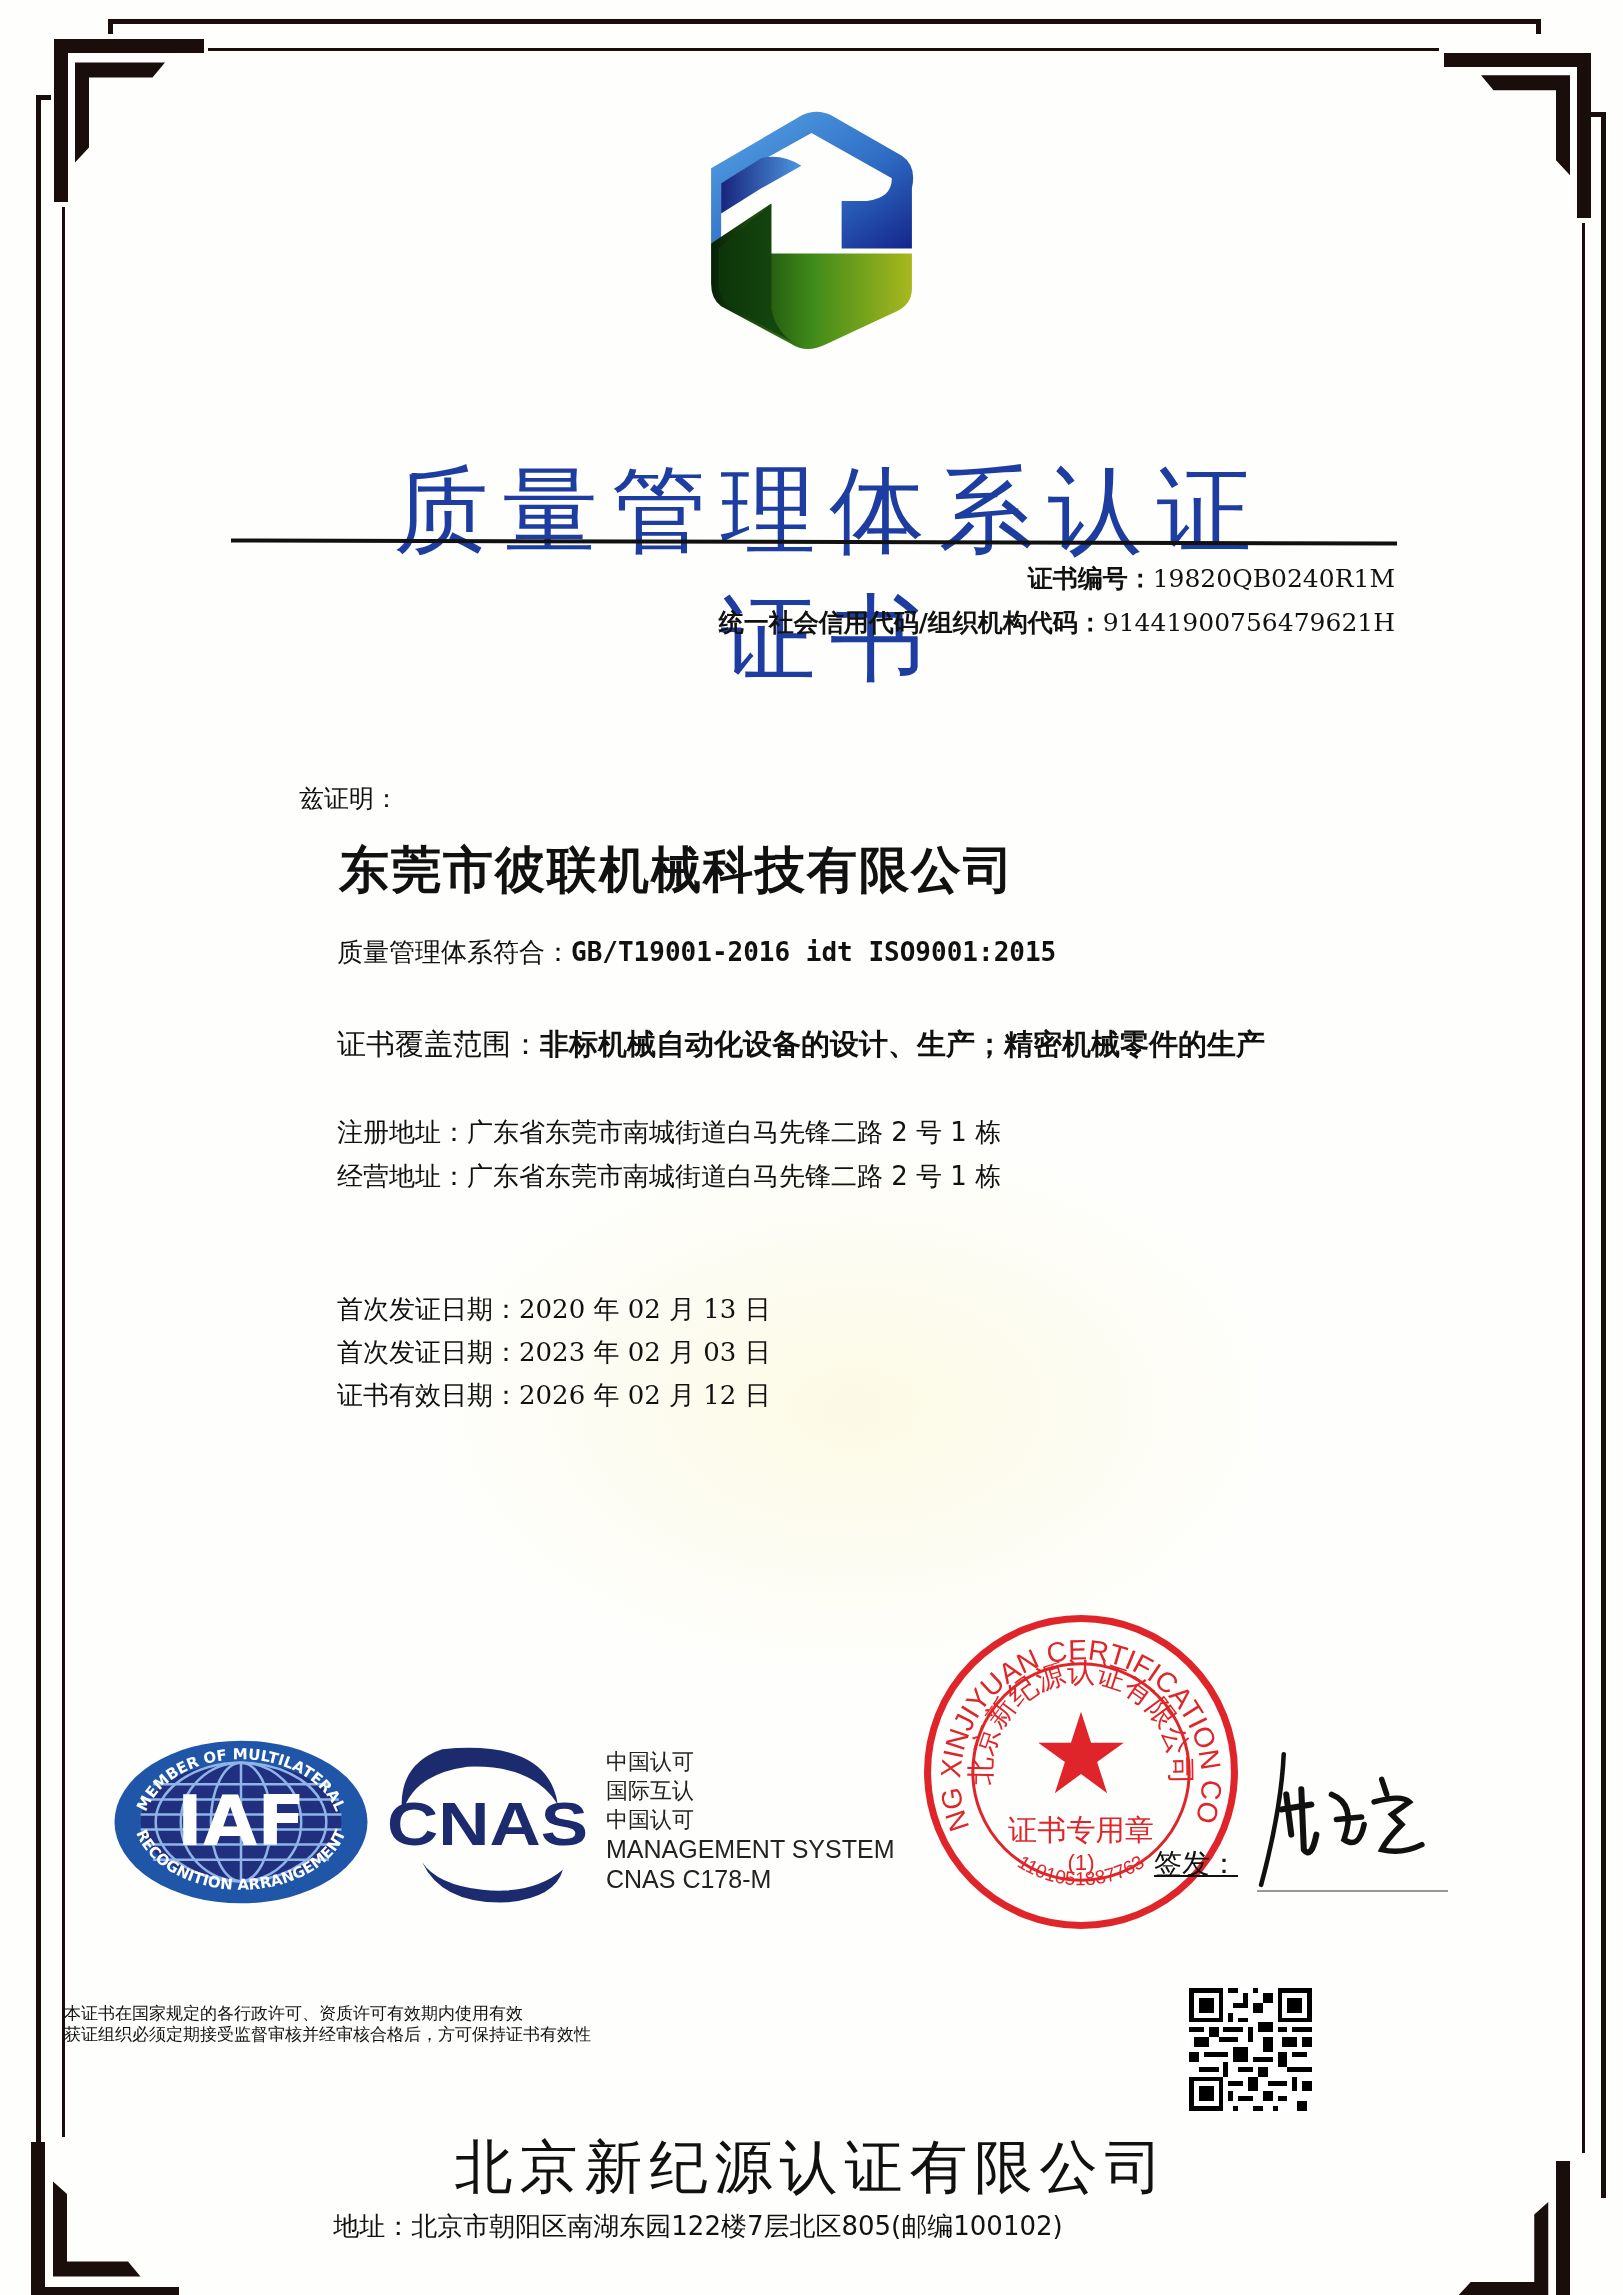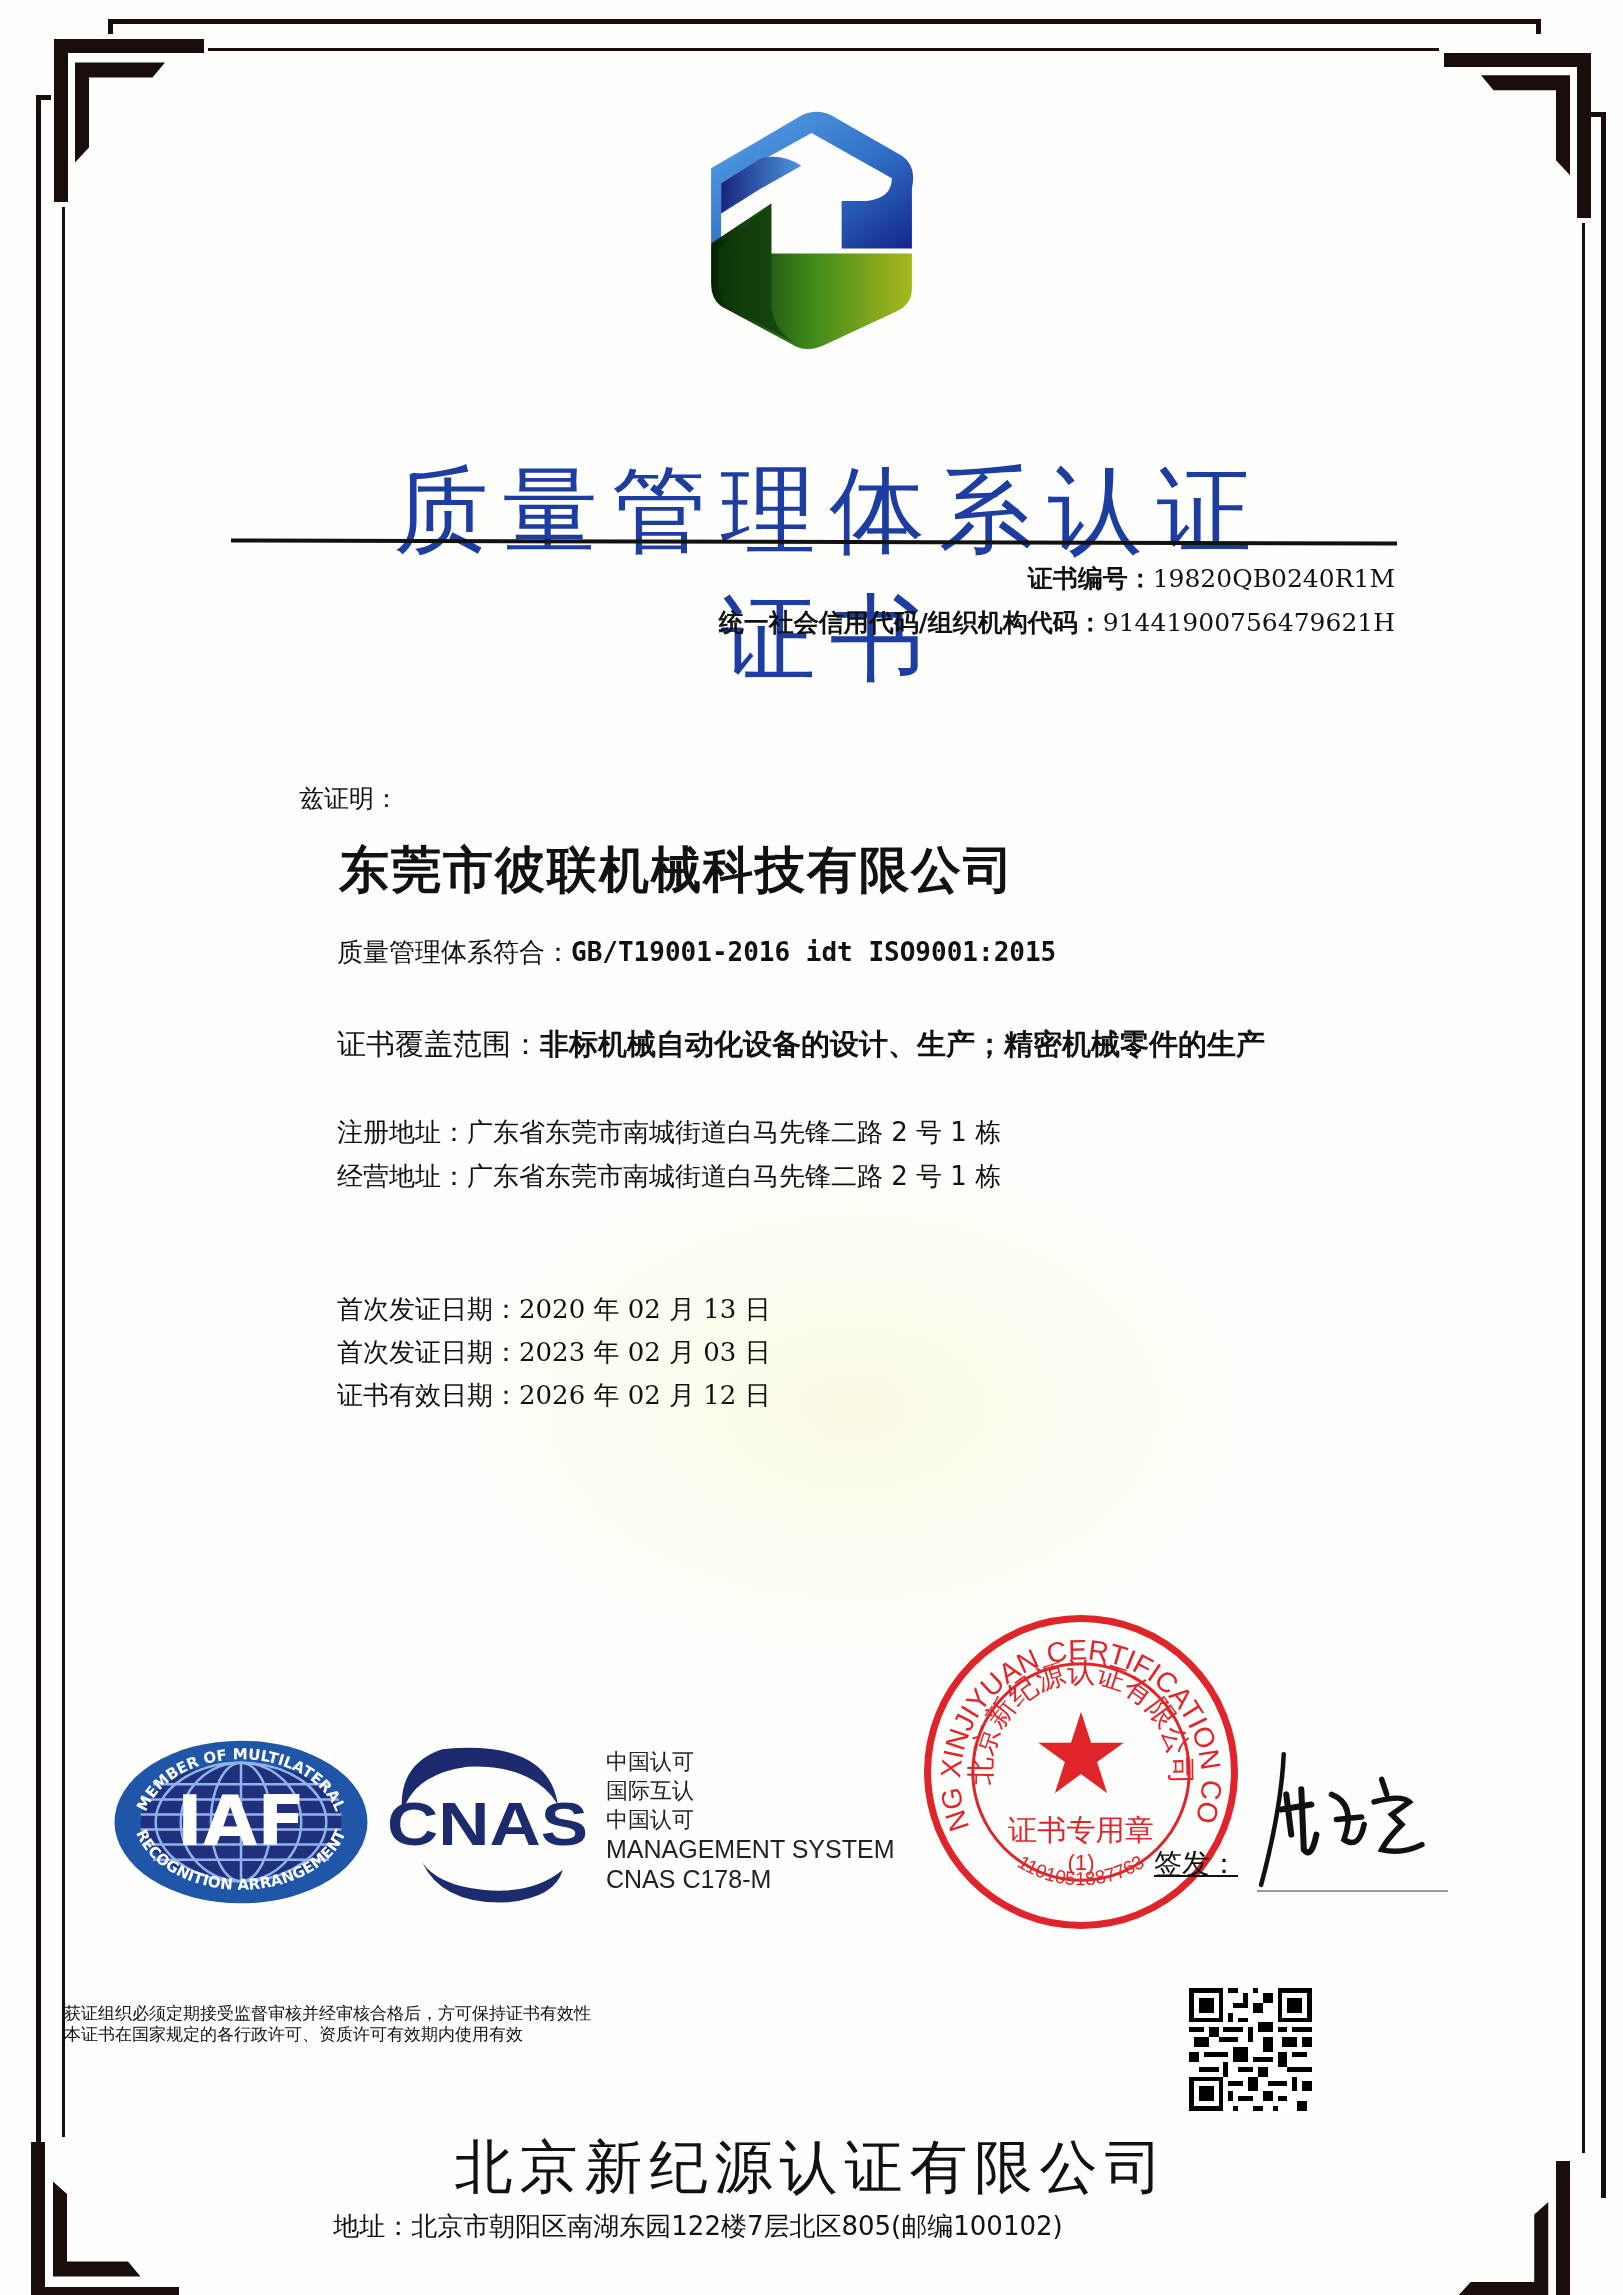--- a/index.html
+++ b/index.html
@@ -200,22 +200,22 @@
 <svg class="signature" viewBox="0 0 420 320">
   <path d="M95,40 Q90,150 50,300" stroke="#111" stroke-width="9" fill="none" stroke-linecap="round"></path>
   <path d="M100,120 L110,200 M90,150 L150,140 M130,110 L135,230 Q150,250 160,200" stroke="#111" stroke-width="12" fill="none" stroke-linecap="round"></path>
   <path d="M190,120 Q240,140 215,210 Q245,230 255,180 M200,170 L250,165" stroke="#111" stroke-width="11" fill="none" stroke-linecap="round"></path>
   <path d="M290,90 L300,120 M275,135 Q330,120 345,135 L310,160 L330,180 Q300,210 290,230 Q330,240 370,220" stroke="#111" stroke-width="11" fill="none" stroke-linecap="round"></path>
 </svg>
 <div class="sign-label">签发：</div>
 <div class="sign-line"></div>
 
 <div class="notes">
+  <div>本证书在国家规定的各行政许可、资质许可有效期内使用有效</div>
   <div>获证组织必须定期接受监督审核并经审核合格后，方可保持证书有效性</div>
-  <div>本证书在国家规定的各行政许可、资质许可有效期内使用有效</div>
 </div>
 
 <svg class="qr" viewBox="0 0 25 25" shape-rendering="crispEdges">
   <rect width="25" height="25" fill="#fff"></rect>
   <g fill="#000">
     <rect x="0" y="0" width="7" height="7"></rect>
       <rect x="1" y="1" width="5" height="5" fill="#fff"></rect>
       <rect x="2" y="2" width="3" height="3"></rect>
     <rect x="18" y="0" width="7" height="7"></rect>
       <rect x="19" y="1" width="5" height="5" fill="#fff"></rect>

